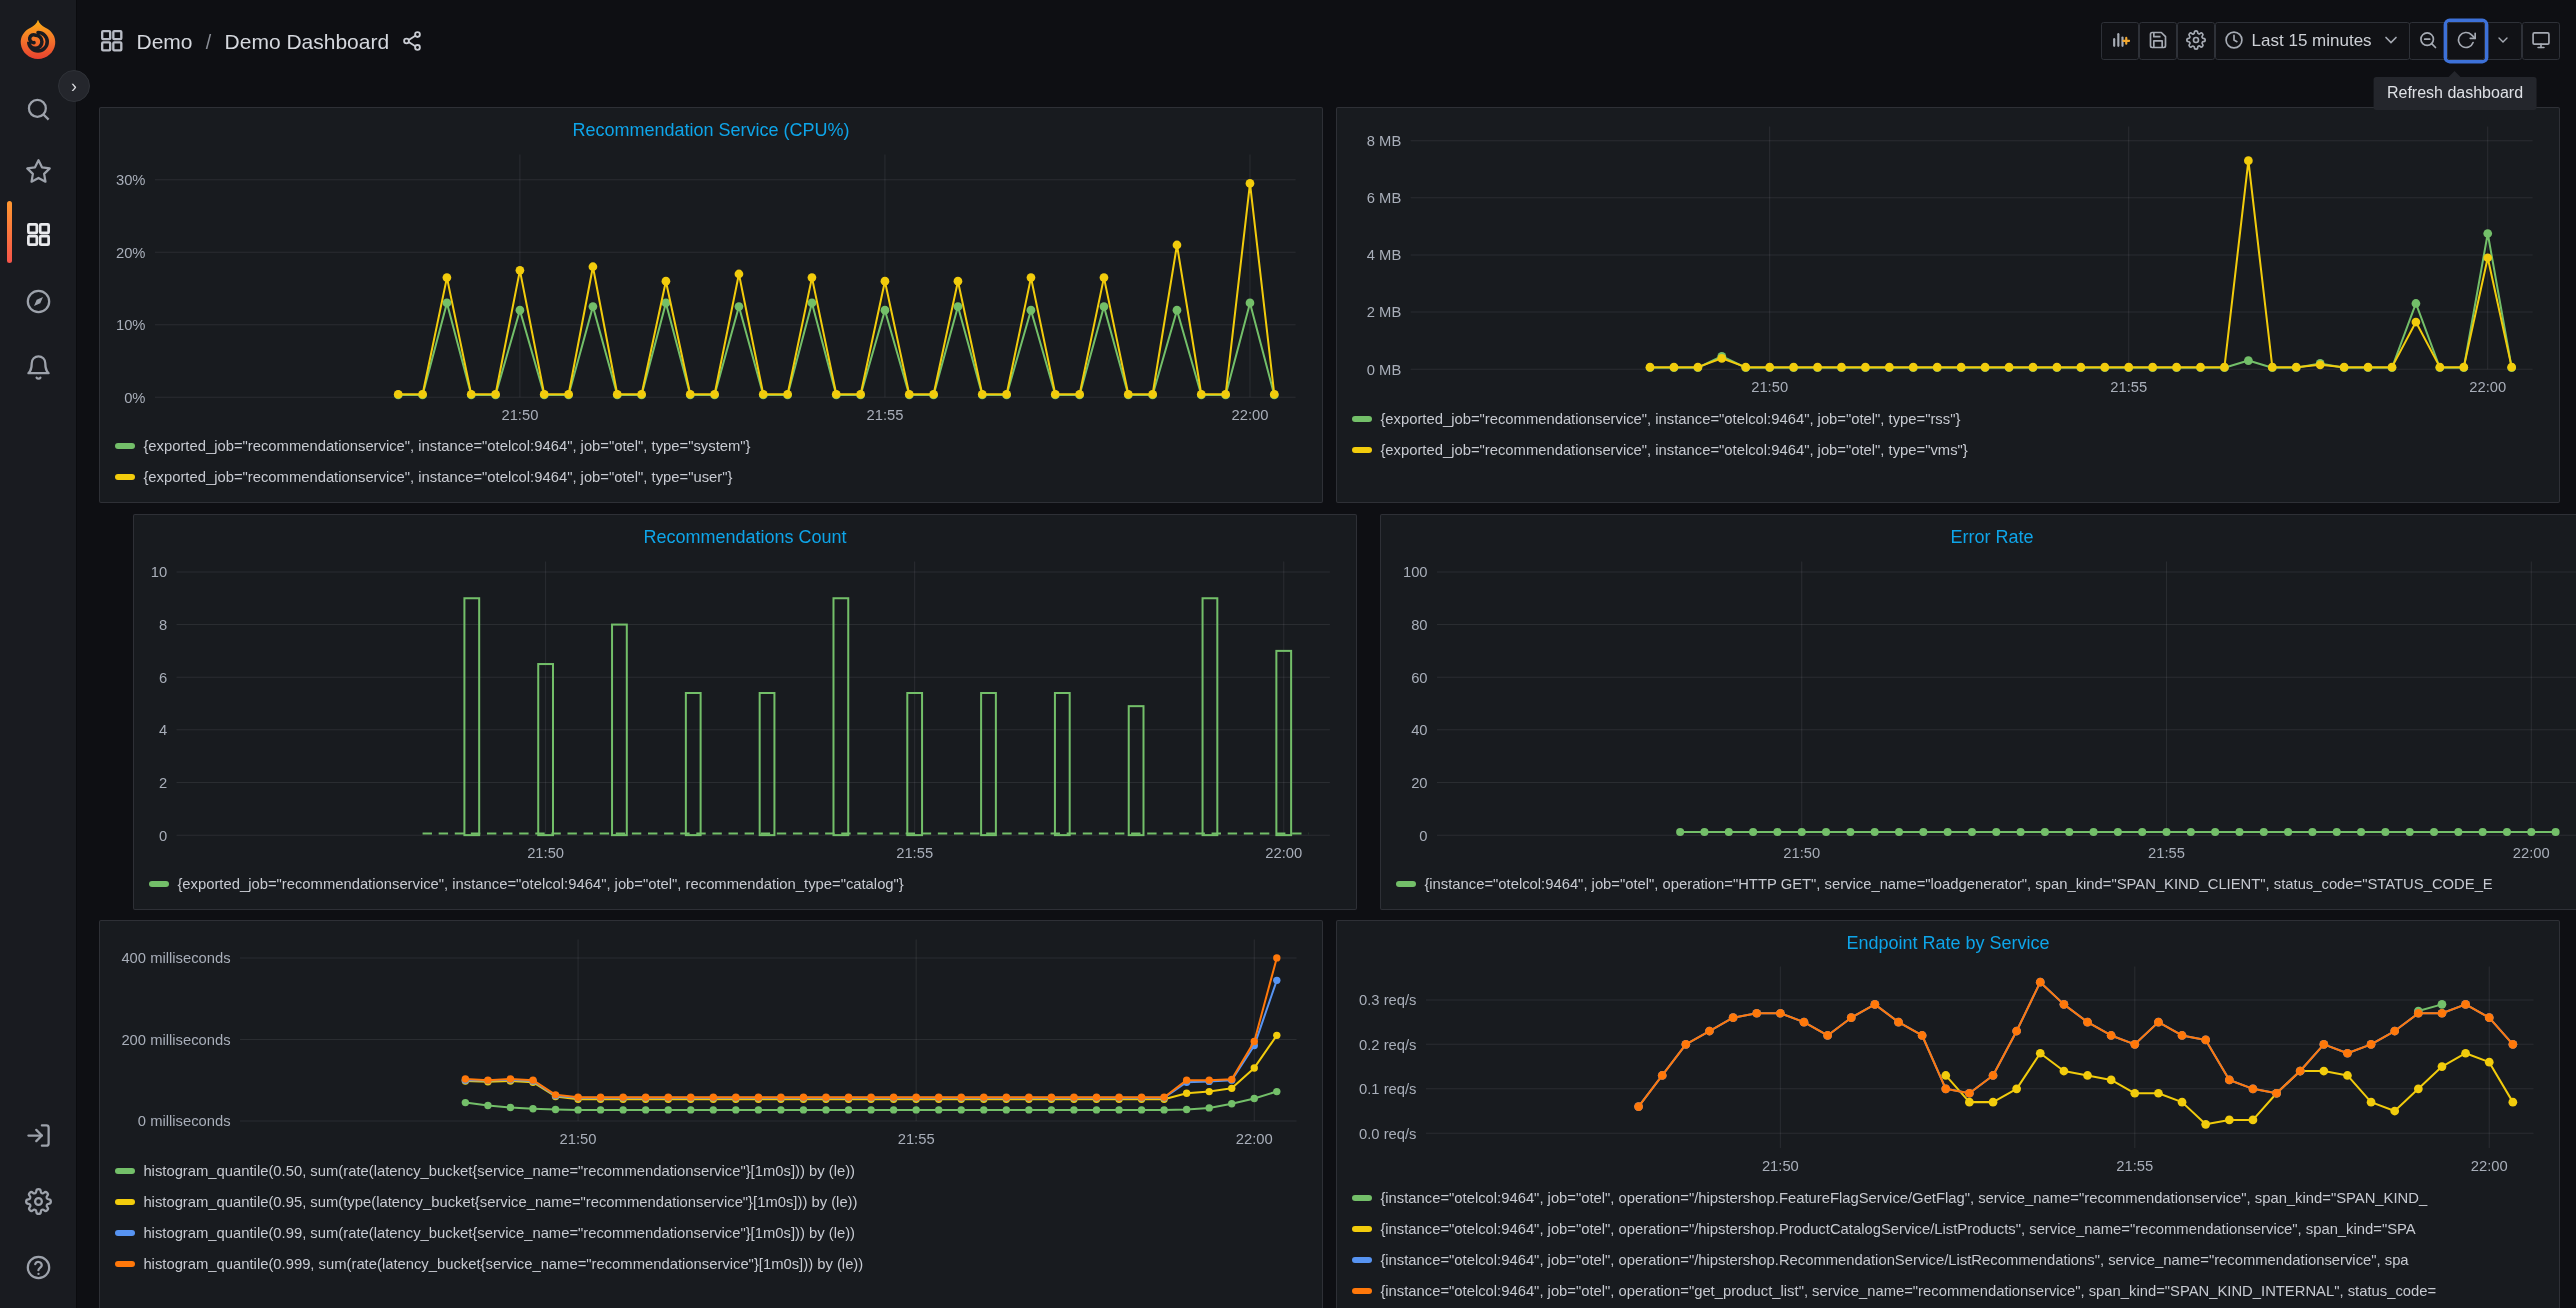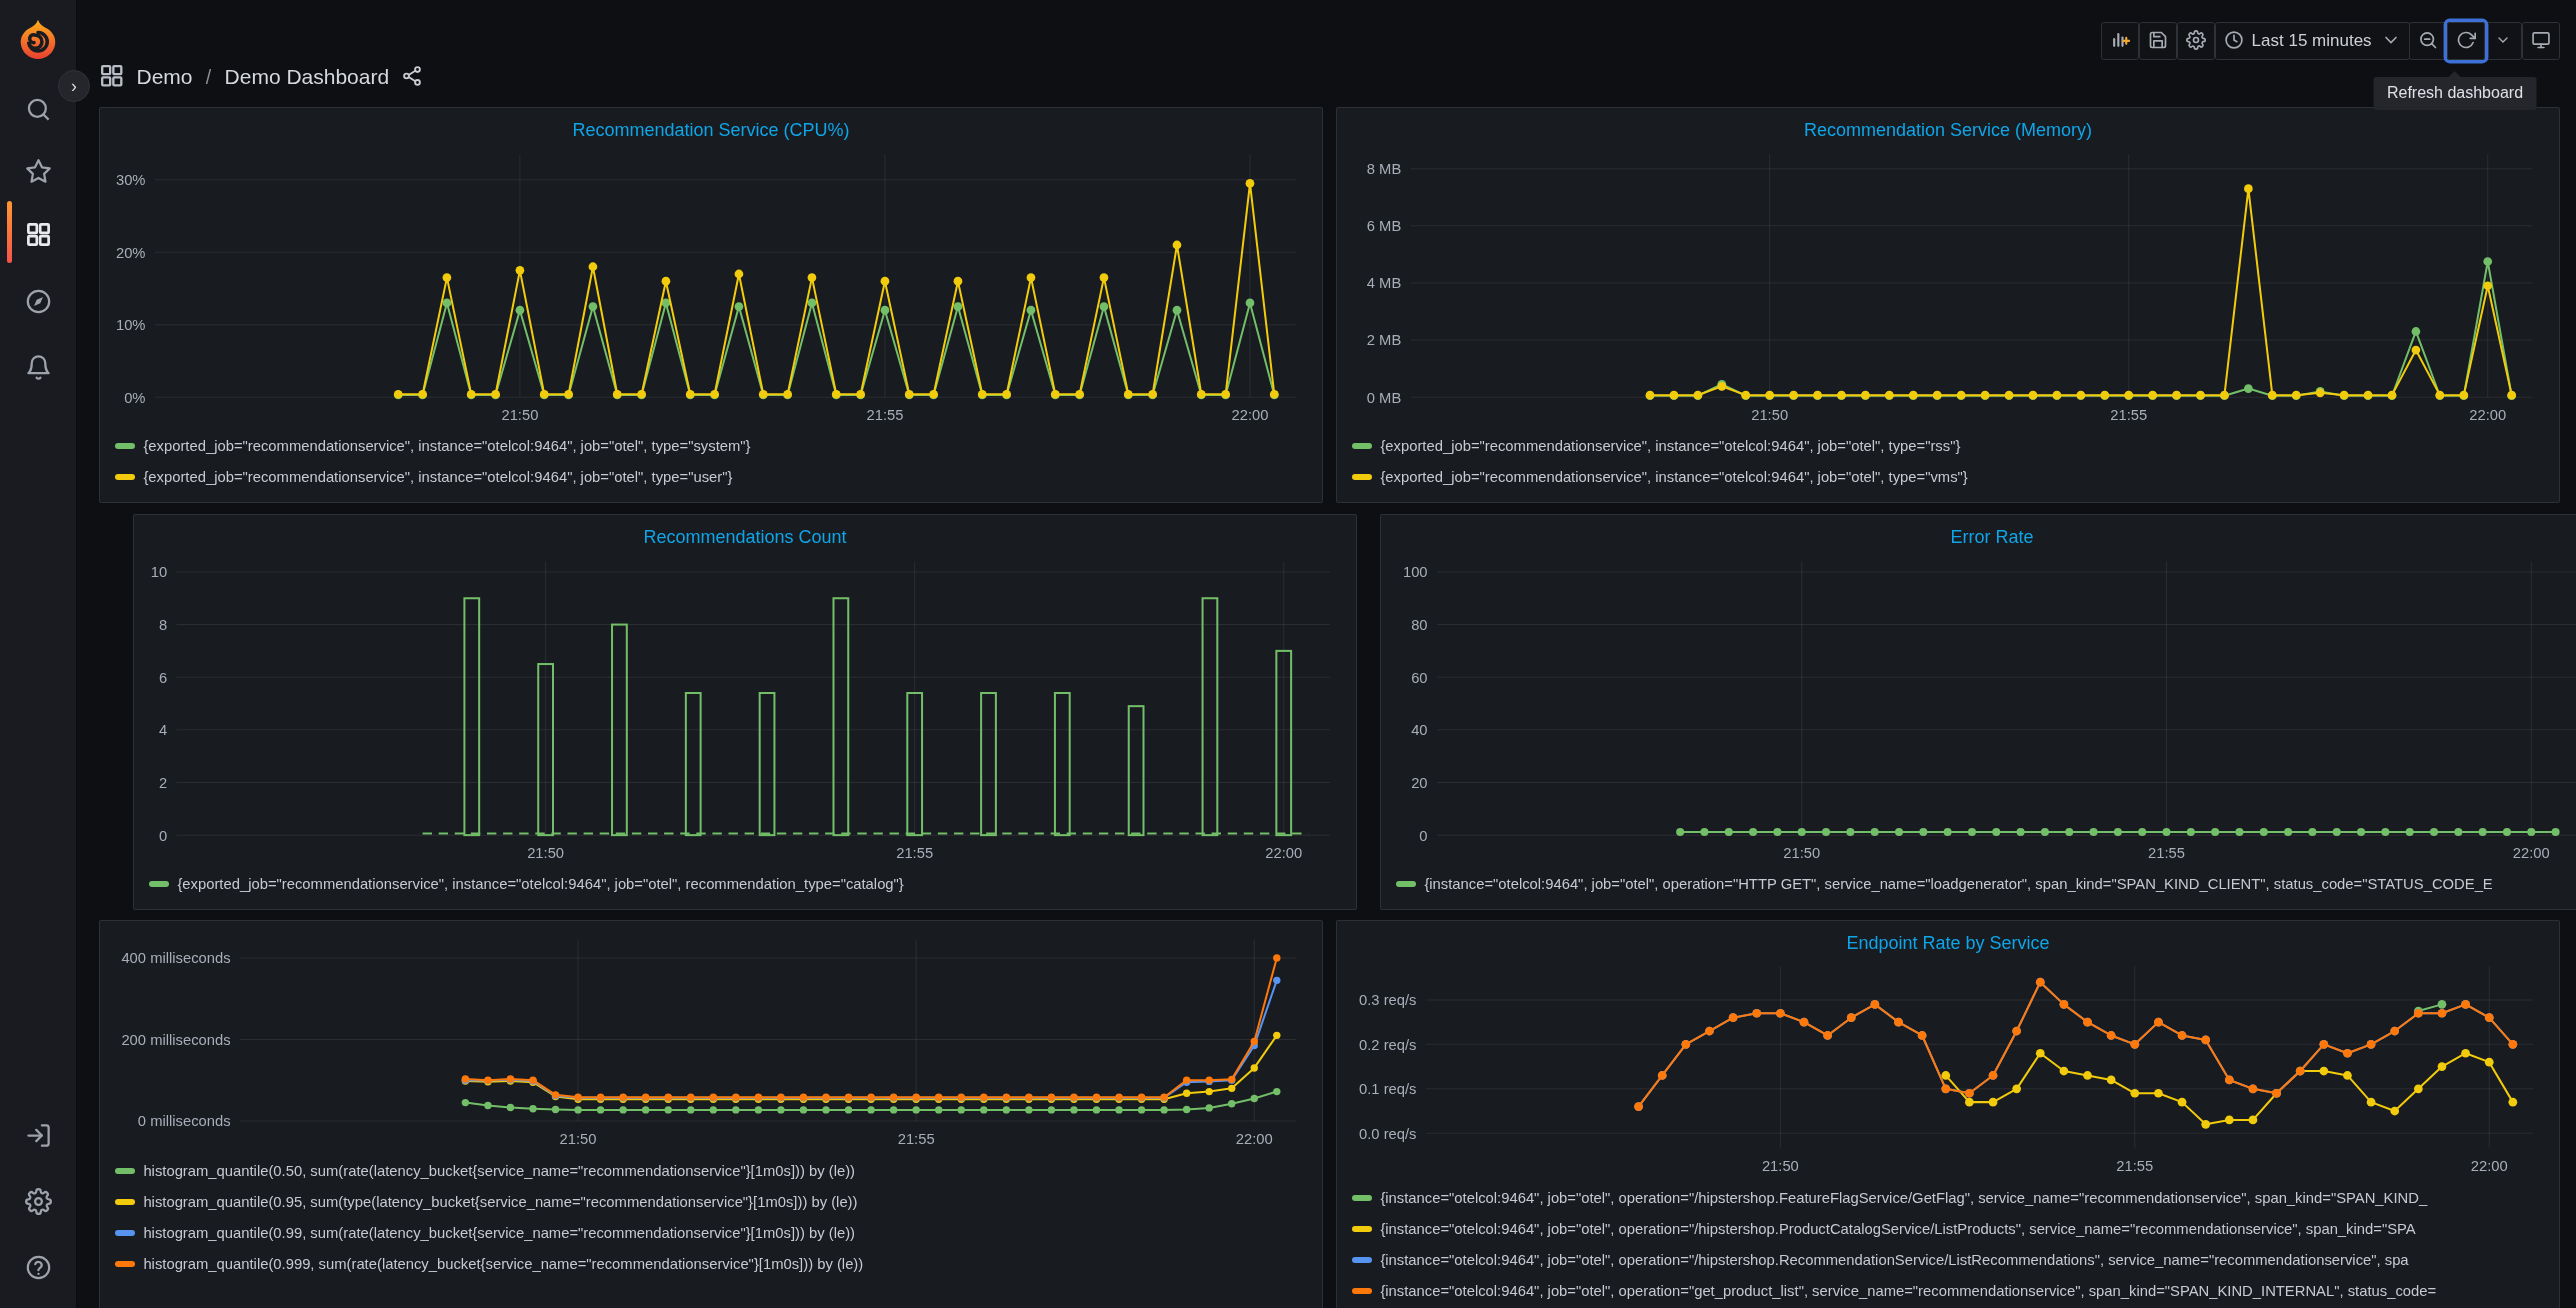--- a/index.html
+++ b/index.html
@@ -13,21 +13,21 @@
   .side-btn{position:absolute;left:50%;transform:translateX(-50%);width:38px;height:38px;
             display:flex;align-items:center;justify-content:center;color:#9DA2AB;cursor:pointer;}
   .side-btn svg{width:27px;height:27px;}
   .side-btn.active{color:#E9EAED;}
   .active-bar{position:absolute;left:6.7px;width:5.4px;height:62px;border-radius:2.7px;
               background:linear-gradient(180deg,#FF9830 0%,#F5544A 100%);}
   .expand-btn{position:absolute;left:58px;top:70px;width:32px;height:32px;border-radius:50%;
               background:#24262C;border:0.7px solid #2F3238;display:flex;align-items:center;justify-content:center;
               color:#D8D9DD;font-size:17.5px;z-index:8;cursor:pointer;}
   
-  .breadcrumb{position:absolute;left:99px;top:23px;height:38px;display:flex;align-items:center;gap:12px;z-index:4;margin-top:35px;}
+  .breadcrumb{position:absolute;left:99px;top:23px;height:38px;display:flex;align-items:center;gap:12px;z-index:4;}
   .breadcrumb svg{width:25.5px;height:25.5px;color:#B9BDC6;}
   .bc-text{font-size:21px;color:#D5D8DE;}
   .bc-sep{font-size:19.5px;color:#8A8E96;padding:0 1.3px;}
   .share-ic svg{width:22px;height:22px;color:#C9CCD3;}
   .toolbar{position:absolute;right:16px;top:22px;display:flex;gap:0;align-items:flex-start;z-index:4;}
   .tbtn{height:38px;min-width:38px;border:1px solid #2E3138;border-radius:2.7px;display:flex;
         align-items:center;justify-content:center;color:#A6ABB4;background:rgba(255,255,255,0.015);
         cursor:pointer;padding:0 8px;}
   .tbtn svg{width:20px;height:20px;}
   .tbtn.small svg{width:16px;height:16px;}
@@ -324,21 +324,20 @@
           <span class="swatch" style="background: rgb(115, 191, 105);"></span>
           <span>{exported_job="recommendationservice", instance="otelcol:9464", job="otel", type="system"}</span>
         </div>
         <div class="legend-item">
           <span class="swatch" style="background: rgb(242, 204, 12);"></span>
           <span>{exported_job="recommendationservice", instance="otelcol:9464", job="otel", type="user"}</span>
         </div>
       </div>
   </section>
   <section class="panel" style="left: 1336px; top: 107px;">
-    <h2 class="panel-title">Recommendation Service (Memory)</h2>
     <div class="chart" style="height: 283px;">
         <svg width="1203" height="283" viewBox="0 0 1791 422">
           <g>
             <line x1="627.36" y1="14" x2="627.36" y2="376" stroke="rgba(204,204,220,0.10)" stroke-width="1.5"></line>
             <line x1="1162.72" y1="14" x2="1162.72" y2="376" stroke="rgba(204,204,220,0.10)" stroke-width="1.5"></line>
             <line x1="1698.08" y1="14" x2="1698.08" y2="376" stroke="rgba(204,204,220,0.10)" stroke-width="1.5"></line>
             <line x1="92" y1="376" x2="1765" y2="376" stroke="rgba(204,204,220,0.10)" stroke-width="1.5"></line>
             <line x1="92" y1="290.8235294117647" x2="1765" y2="290.8235294117647" stroke="rgba(204,204,220,0.10)" stroke-width="1.5"></line>
             <line x1="92" y1="205.64705882352942" x2="1765" y2="205.64705882352942" stroke="rgba(204,204,220,0.10)" stroke-width="1.5"></line>
             <line x1="92" y1="120.47058823529409" x2="1765" y2="120.47058823529409" stroke="rgba(204,204,220,0.10)" stroke-width="1.5"></line>

